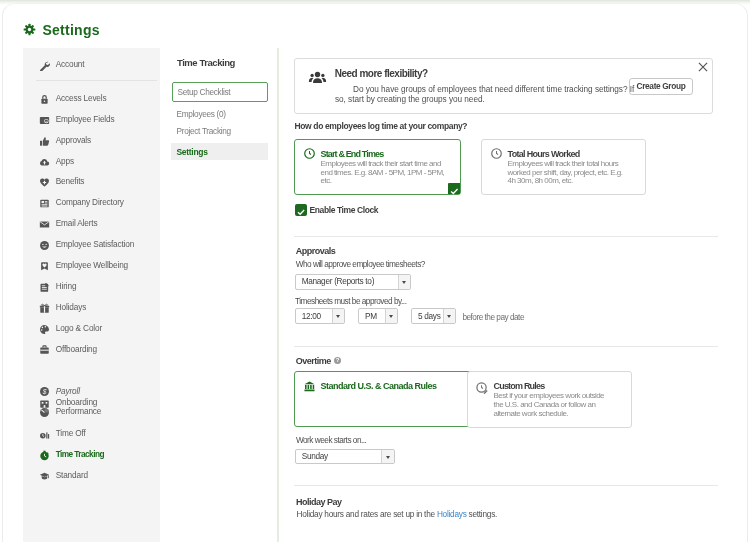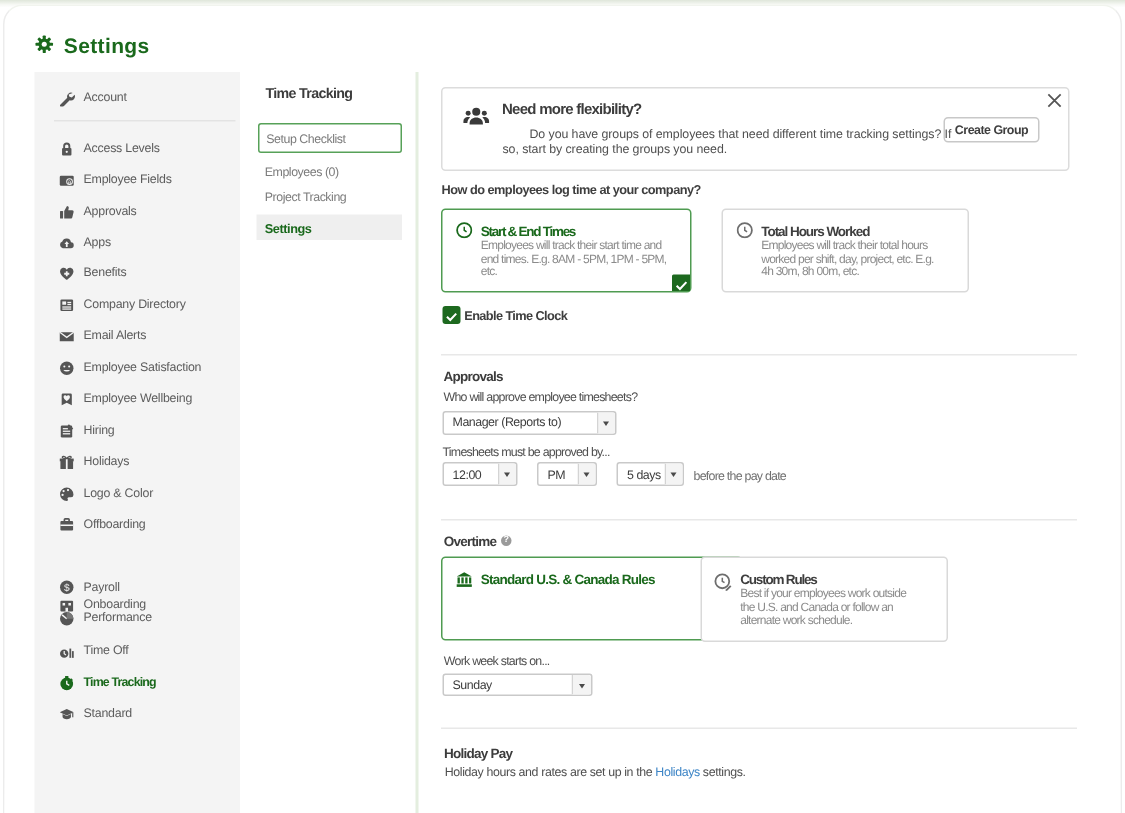--- a/index.html
+++ b/index.html
@@ -172,21 +172,21 @@
     </div>
     <div class="sideitem" style="top:359.6px;margin-top:32px;">
       <svg class="icon" viewBox="0 0 13 13" fill="#555">
         <rect x="1.5" y="3" width="10" height="8.5" rx="0.8"></rect>
         <rect x="3.2" y="4.7" width="2" height="2" fill="#f4f4f4"></rect>
         <rect x="7.8" y="4.7" width="2" height="2" fill="#f4f4f4"></rect>
         <rect x="5.5" y="8.5" width="2" height="3" fill="#f4f4f4"></rect>
       </svg>
       <div class="lbl">Onboarding</div>
     </div>
-    <div class="sideitem" style="top:380.3px;">
+    <div class="sideitem" style="top:380.3px;font-style:italic;">
       <svg class="icon" viewBox="0 0 13 13" fill="#555">
         <circle cx="6.5" cy="6.5" r="5.3"></circle>
         <text x="6.5" y="9.2" font-size="8" fill="#f4f4f4" text-anchor="middle" font-family="Liberation Sans">$</text>
       </svg>
       <div class="lbl">Payroll</div>
     </div>
     <div class="sideitem" style="top:401.2px;">
       <svg class="icon" viewBox="0 0 13 13" fill="#555">
         <circle cx="6.5" cy="6.5" r="5.3"></circle>
         <path d="M6.5 6.5L2.8 3.4" stroke="#f4f4f4" stroke-width="1.2"></path>

